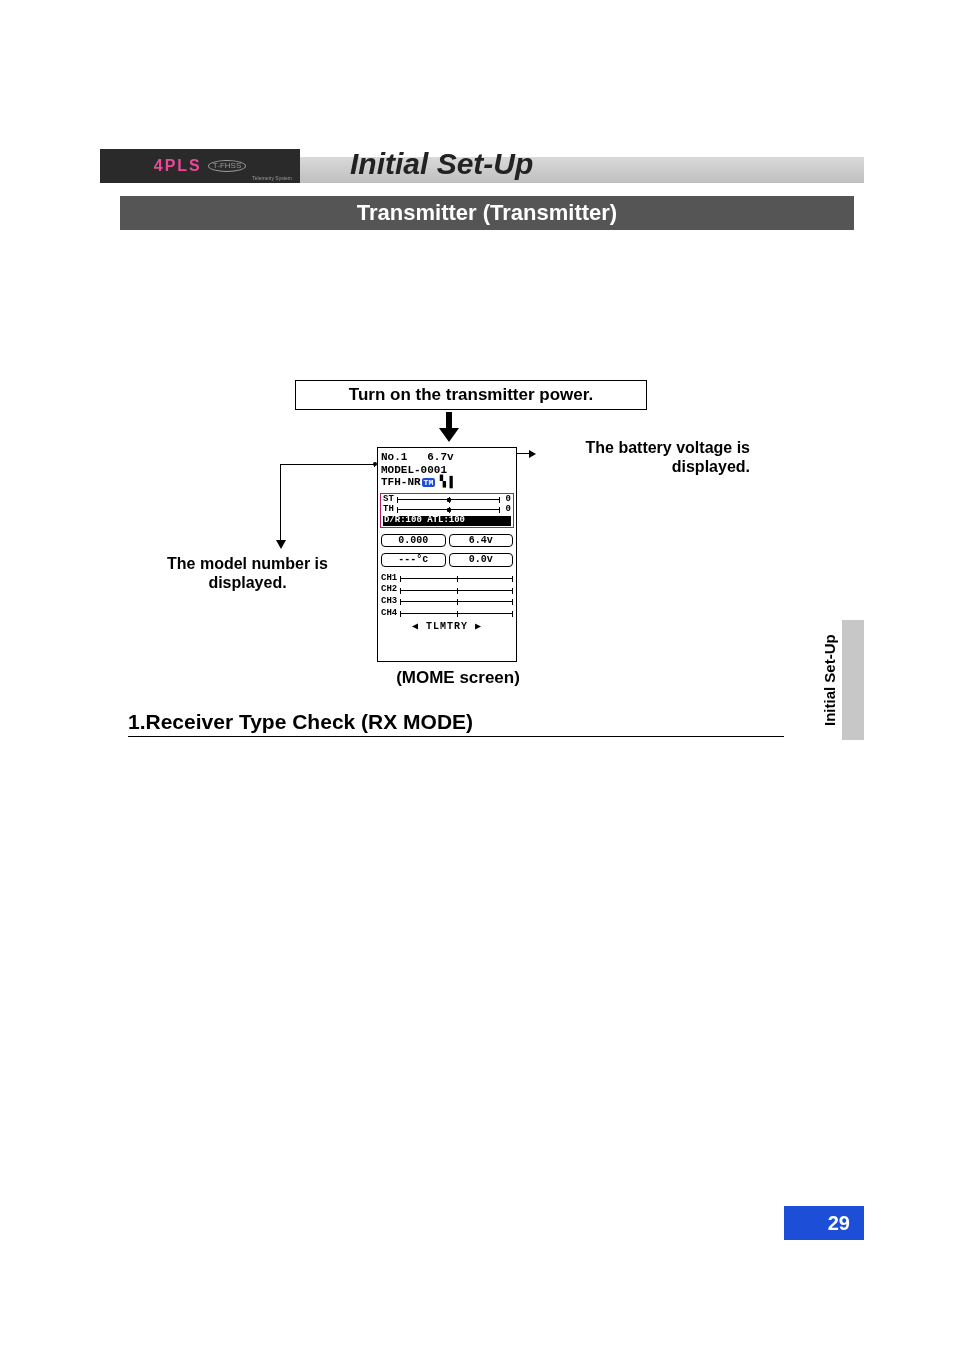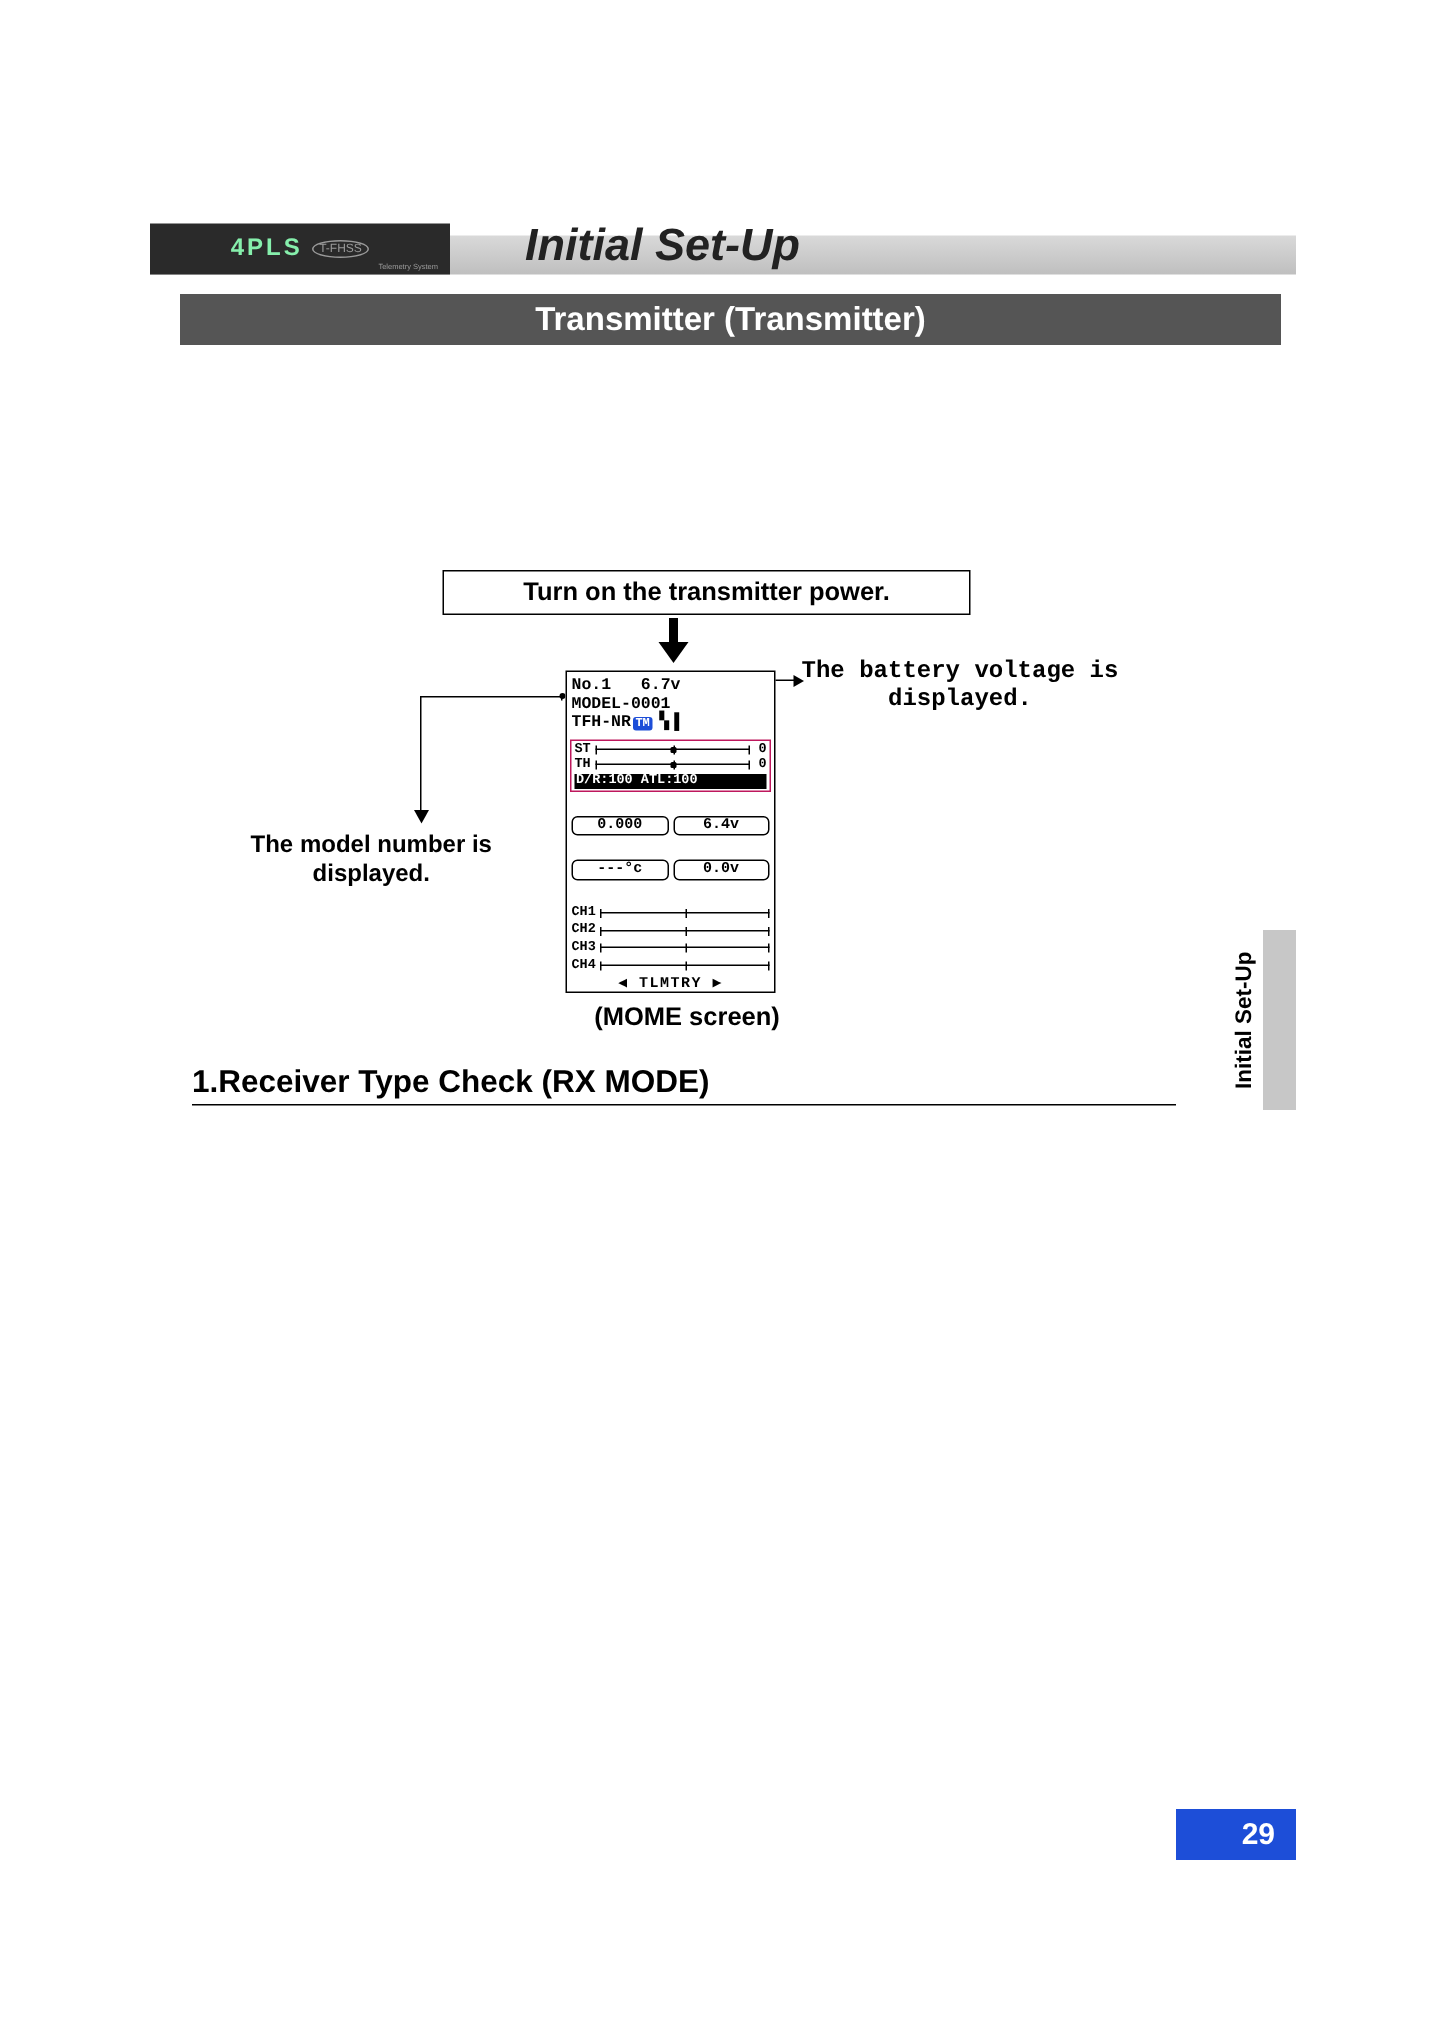--- a/index.html
+++ b/index.html
@@ -29,21 +29,21 @@
     left: 0;
     top: -8px;
     width: 200px;
     height: 34px;
     background: #2a2a2a;
     display: flex;
     align-items: center;
     justify-content: center;
   }
   .logo-text {
-    color: #86efac;
+    color: #ec4899;
     font-weight: bold;
     font-size: 16px;
     letter-spacing: 2px;
     font-family: Arial, sans-serif;
   }
   .logo-badge {
     display: inline-block;
     margin-left: 6px;
     font-size: 8px;
     color: #9a9a9a;
@@ -159,21 +159,21 @@
   .lcd-section {
     margin: 3px 2px;
     border: 1px solid #be185d;
     padding: 1px 2px;
     font-size: 9px;
     line-height: 1.1;
   }
   .lcd-row {
     display: flex;
     gap: 3px;
-    margin: 16px 3px;
+    margin: 6px 3px;
   }
   .lcd-pill {
     border: 1px solid #000;
     border-radius: 4px;
     padding: 0 4px;
     font-size: 10px;
     flex: 1;
     text-align: center;
   }
   .lcd-channels {
@@ -225,23 +225,22 @@
     font-size: 10px;
   }
   
   .callout-right {
     position: absolute;
     top: 438px;
     left: 530px;
     width: 220px;
     font-weight: bold;
     font-size: 16px;
-    text-align: center;
+    text-align: right;
     line-height: 1.2;
-    font-family: Liberation Mono, monospace;
   }
   .callout-right-line {
     position: absolute;
     top: 453px;
     left: 482px;
     width: 48px;
     height: 1px;
     background: #000;
   }
   .callout-right-line::before {

